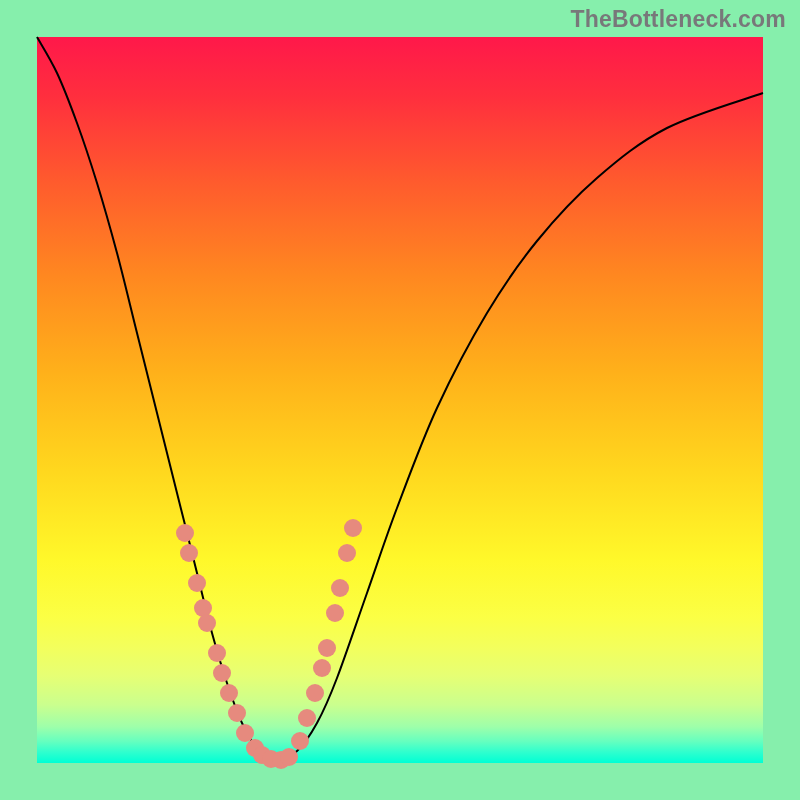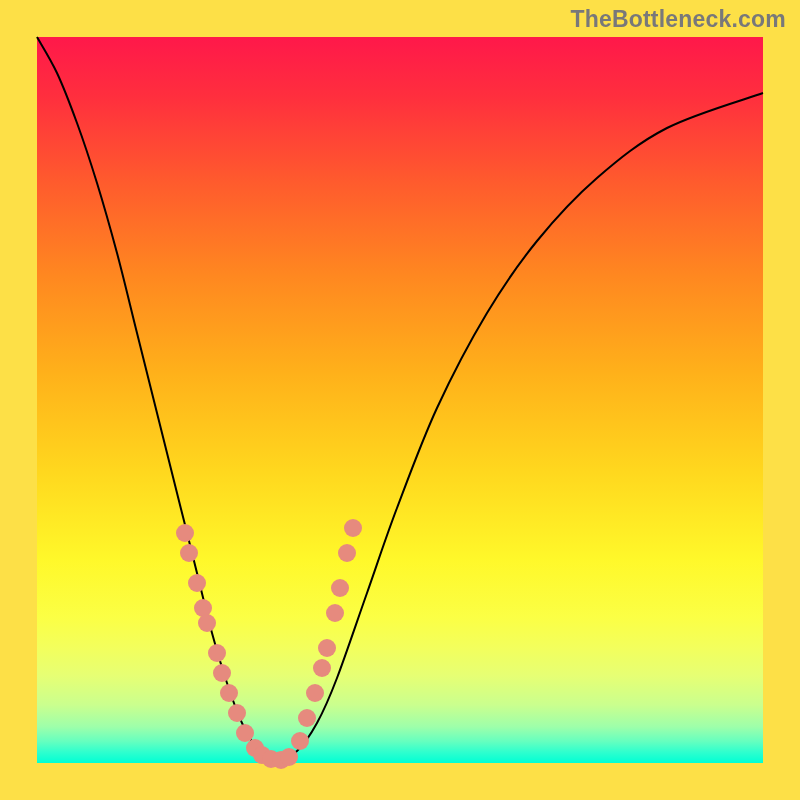--- a/index.html
+++ b/index.html
@@ -9,21 +9,21 @@
     height: 800px;
     background: #000000;
     overflow: hidden;
   }
   .frame {
     position: absolute;
     top: 0;
     left: 0;
     width: 800px;
     height: 800px;
-    background: #fde047;
+    background: #86efac;
   }
   .plot-area {
     position: absolute;
     top: 37px;
     left: 37px;
     width: 726px;
     height: 726px;
     background: linear-gradient(to bottom,
       #ff184a 0%,
       #ff2e3e 8%,

